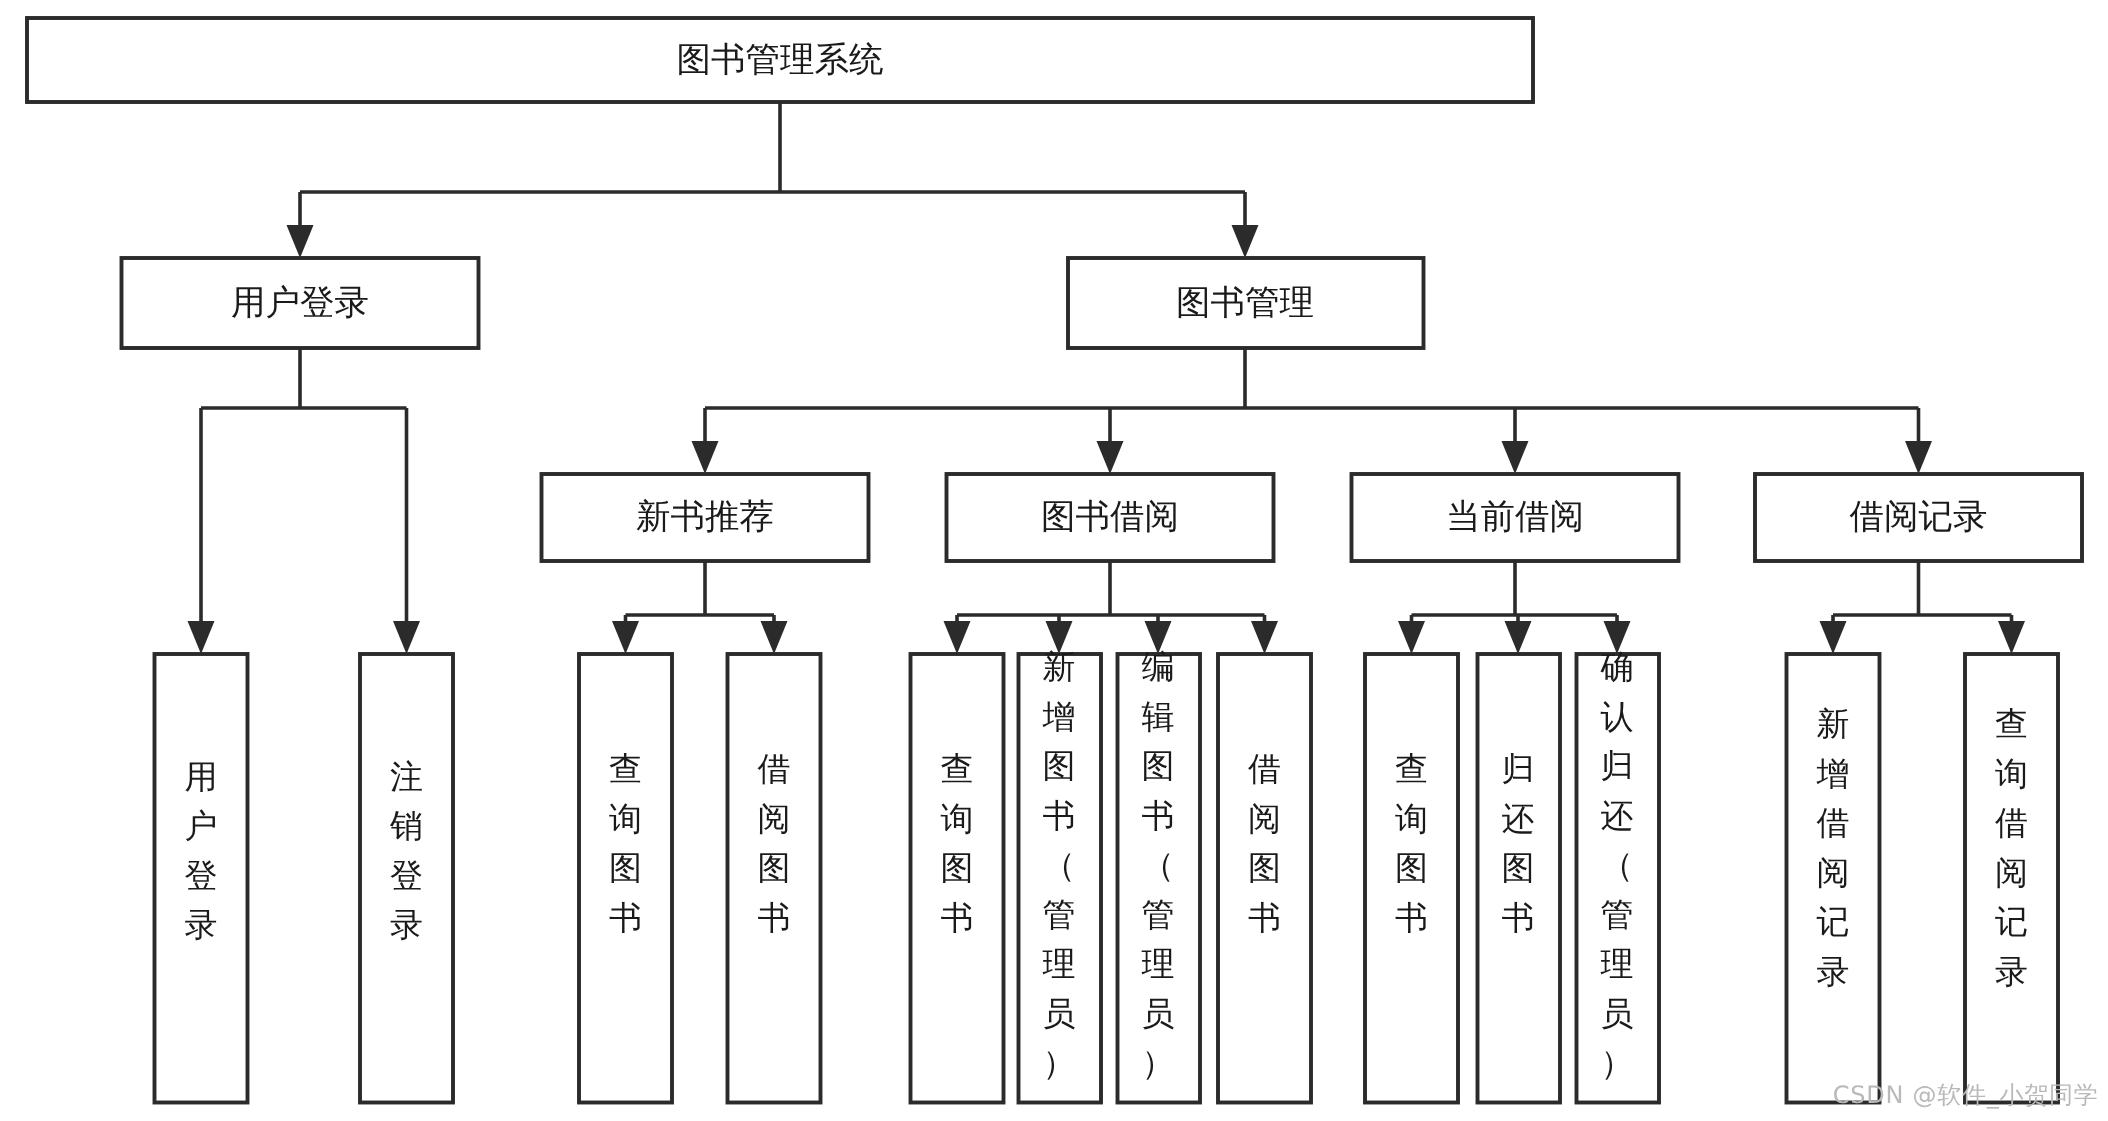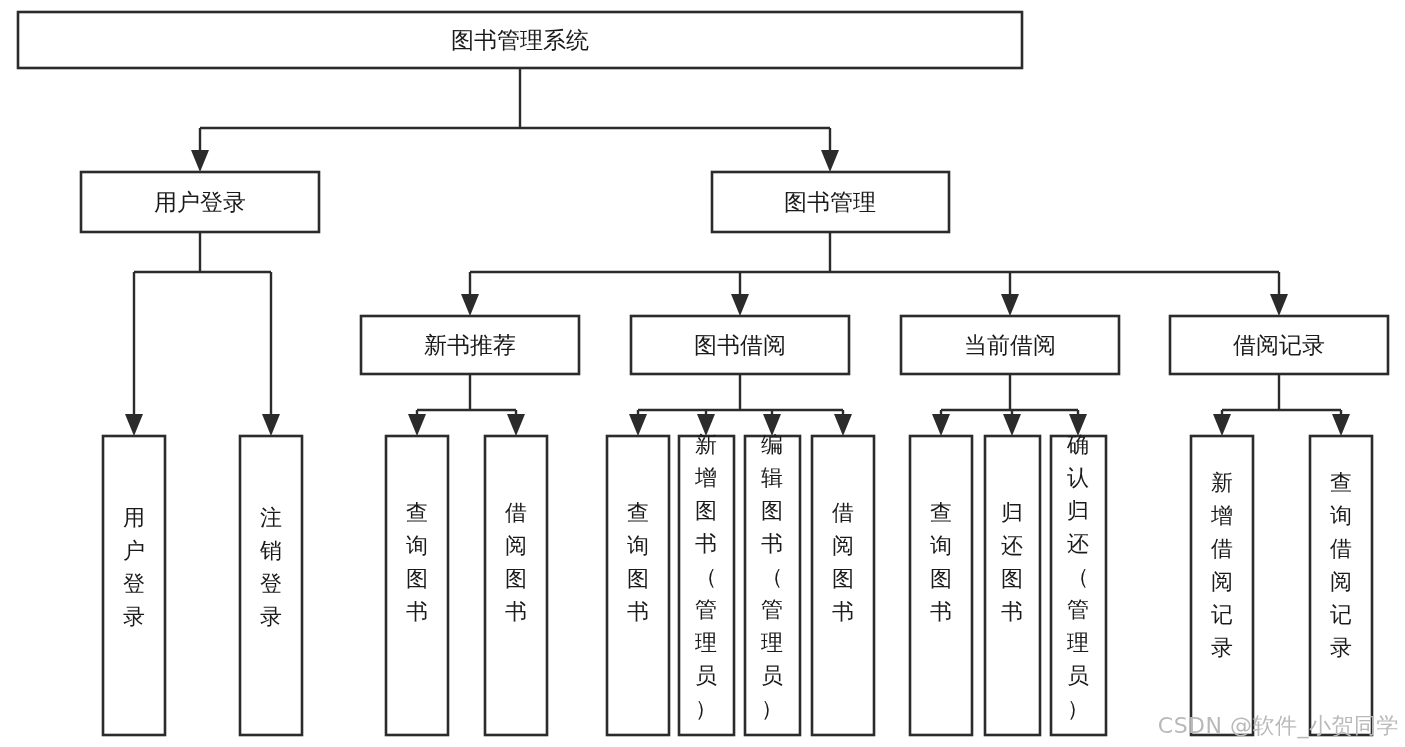--- a/index.html
+++ b/index.html
@@ -43,21 +43,21 @@
     fill: none;
   }
   .arrow-head {
     fill: #2b2b2b;
     stroke: none;
   }
   .watermark {
     position: absolute;
     right: 6px;
     bottom: 6px;
-    font-size: 22px;
+    font-size: 16px;
     color: #b9b9b9;
     font-family: "DejaVu Sans", "Liberation Sans", sans-serif;
     white-space: nowrap;
     letter-spacing: 0.5px;
     margin-top: 36px;
   }
 </style>
 </head>
 <body>
 

